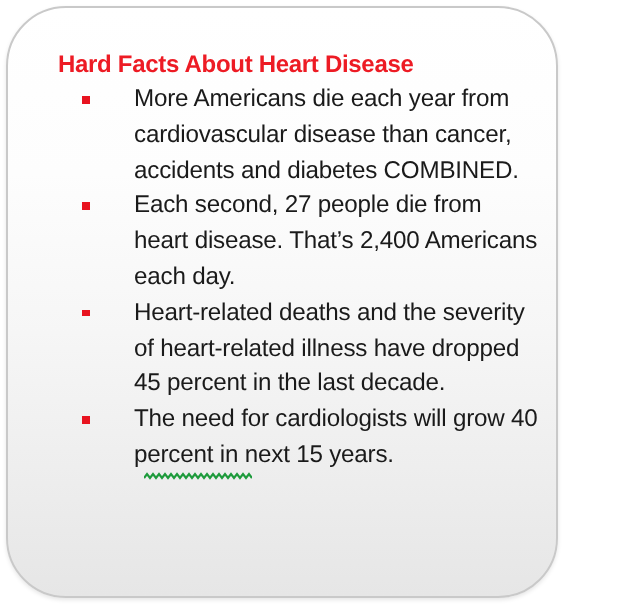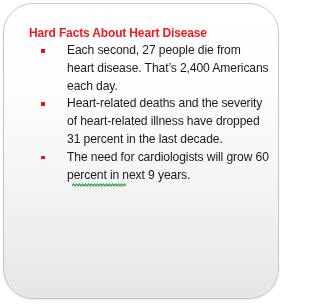--- a/index.html
+++ b/index.html
@@ -101,32 +101,33 @@
     <h1 id="doc-title">Hard Facts About Heart Disease</h1>
     <div id="spellcheck-squiggle">
       <svg width="54" height="4" viewBox="0 0 54 4" xmlns="http://www.w3.org/2000/svg">
         <path d="M0 3 L1.5 1 L3 3 L4.5 1 L6 3 L7.5 1 L9 3 L10.5 1 L12 3 L13.5 1 L15 3 L16.5 1 L18 3 L19.5 1 L21 3 L22.5 1 L24 3 L25.5 1 L27 3 L28.5 1 L30 3 L31.5 1 L33 3 L34.5 1 L36 3 L37.5 1 L39 3 L40.5 1 L42 3 L43.5 1 L45 3 L46.5 1 L48 3 L49.5 1 L51 3 L52.5 1 L54 3" fill="none" stroke="#1e9b3c" stroke-width="1.1"></path>
       </svg>
     </div>
 
     <ul id="fact-list">
       <li>
         <span class="bullet-marker"></span>
+        <span class="fact-text">More Americans die each year from cardiovascular disease than cancer, accidents and diabetes COMBINED.</span>
       </li>
       <li>
         <span class="bullet-marker"></span>
         <span class="fact-text">Each second, 27 people die from heart disease. That’s 2,400 Americans each day.</span>
       </li>
       <li>
         <span class="bullet-marker"></span>
       </li>
       <li>
         <span class="bullet-marker"></span>
-        <span class="fact-text">Heart-related deaths and the severity of heart-related illness have dropped 31 percent in the last decade.</span>
+        <span class="fact-text">Heart-related deaths and the severity of heart-related illness have dropped 45 percent in the last decade.</span>
       </li>
       <li>
         <span class="bullet-marker"></span>
-        <span class="fact-text">The need for cardiologists will grow 60 percent in next 9 years.</span>
+        <span class="fact-text">The need for cardiologists will grow 40 percent in next 15 years.</span>
       </li>
     </ul>
 
   </div>
 </div>
 
 </body></html>

